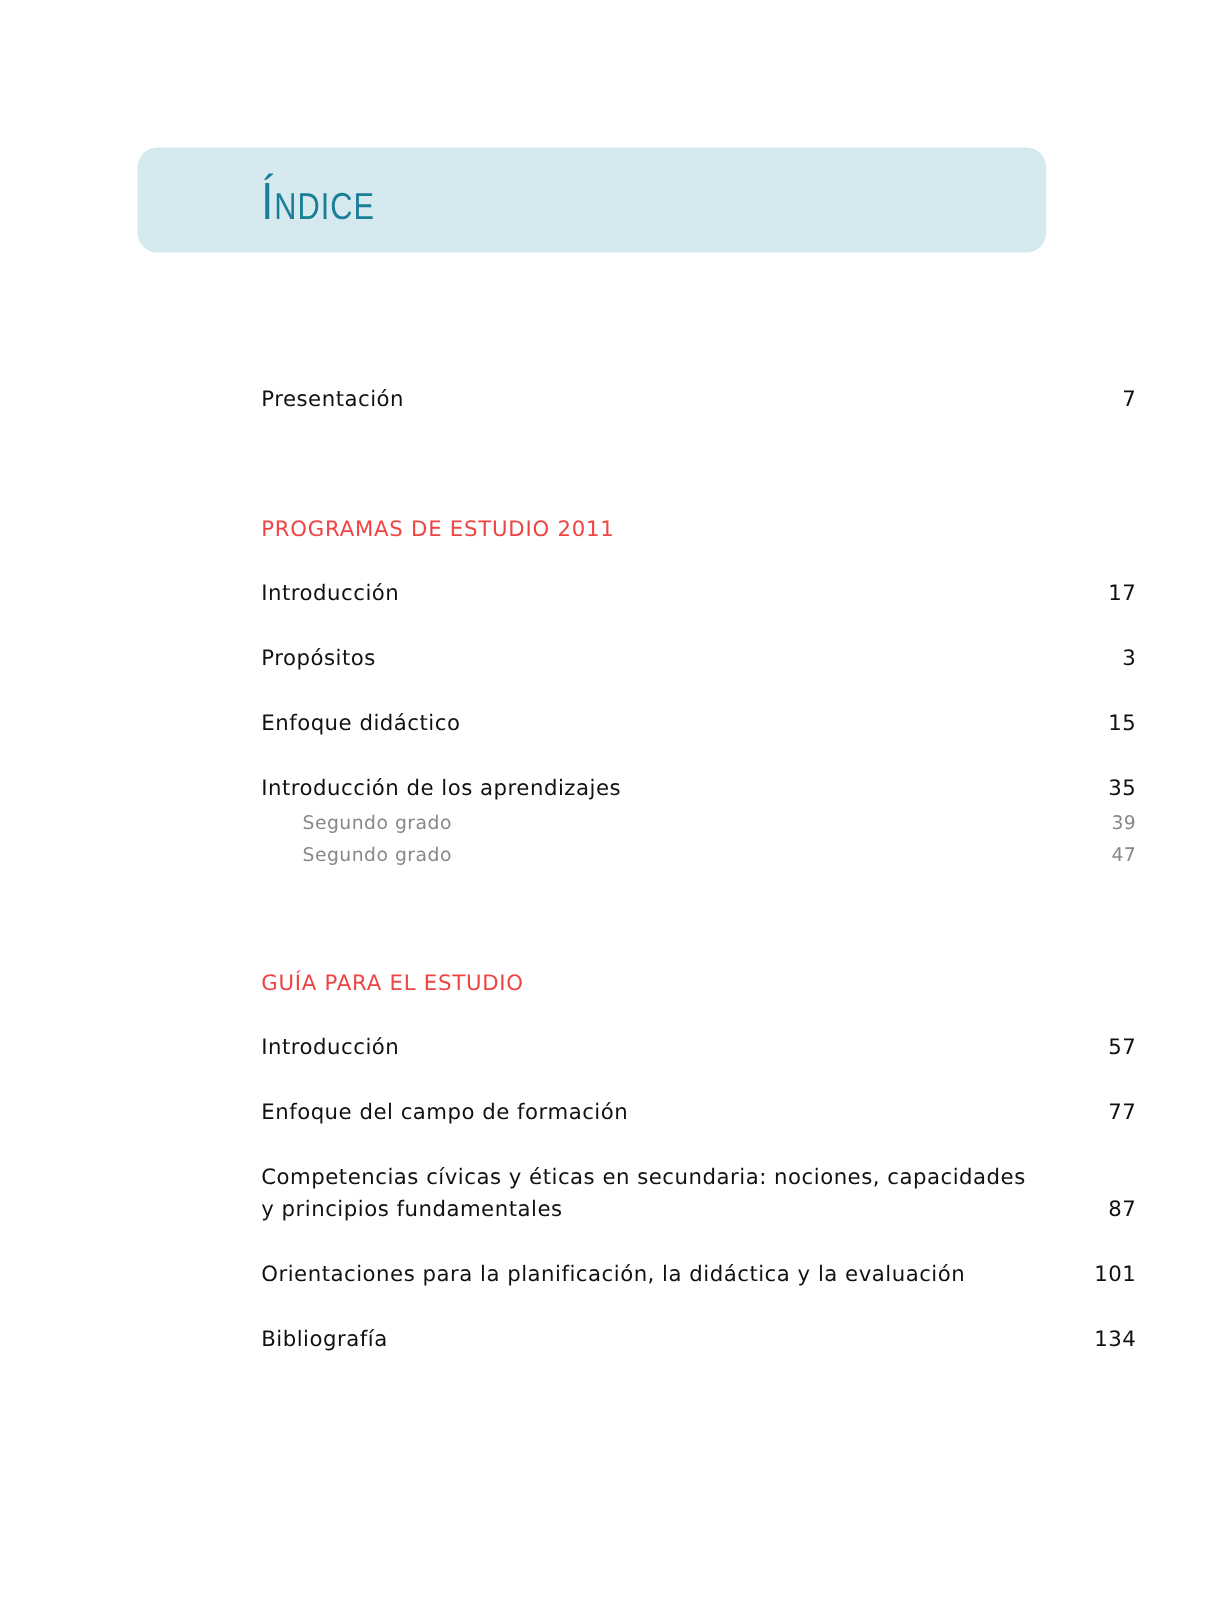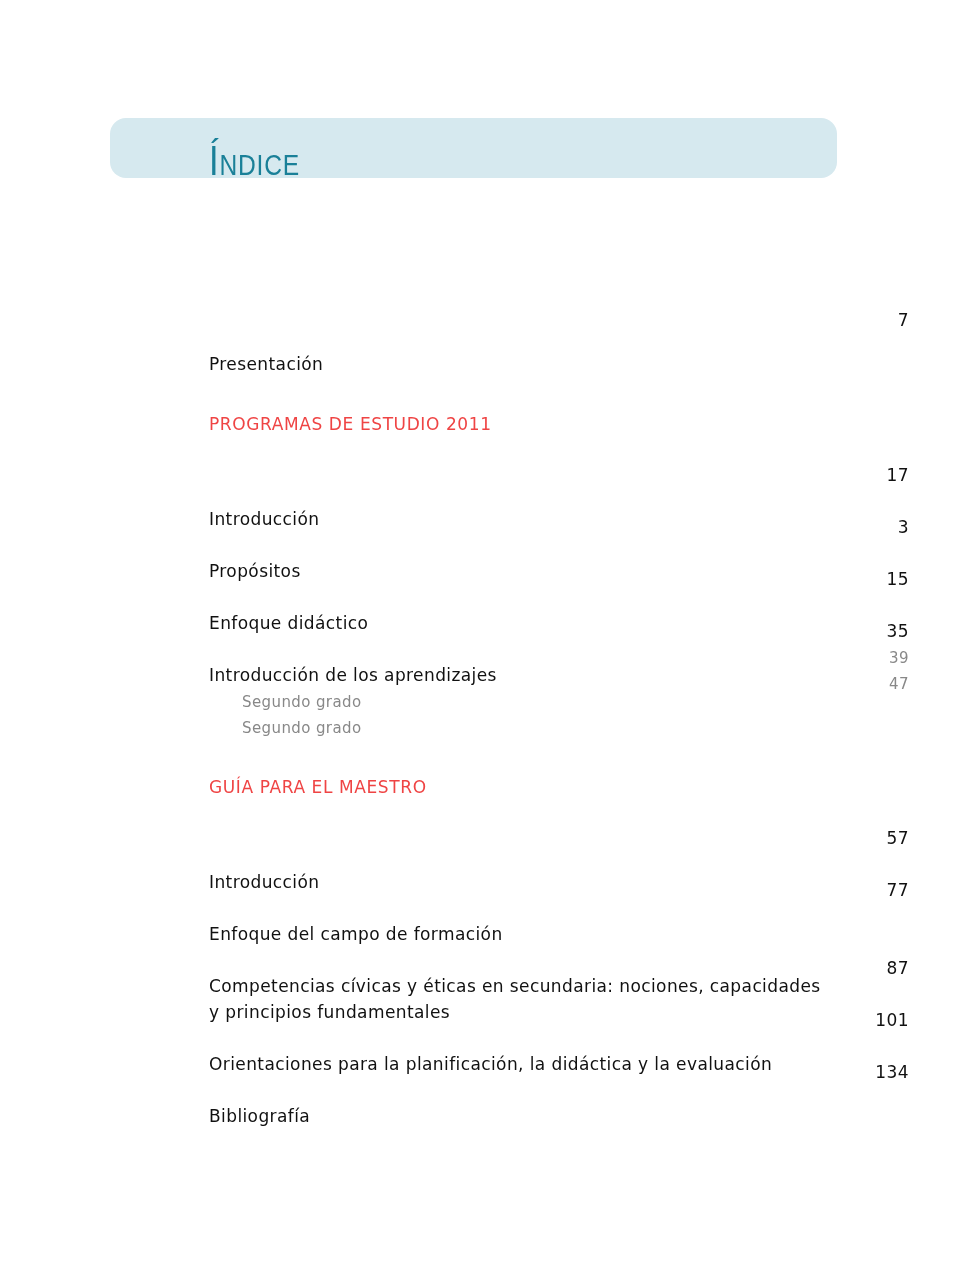--- a/index.html
+++ b/index.html
@@ -2,36 +2,36 @@
 <html><head>
 <meta charset="utf-8">
 <style>
   html, body { margin: 0; padding: 0; }
   body {
     width: 972px; height: 1280px; background: #ffffff; position: relative;
     font-family: "DejaVu Sans", "Liberation Sans", sans-serif;
     color: #111111;
   }
   .header-band {
-    position: absolute; left: 110px; top: 118px; width: 727px; height: 60px;
+    position: absolute; left: 110px; top: 118px; width: 727px; height: 84px;
     background: #d6e9ef; border-radius: 16px;
   }
   .title {
     position: absolute; left: 99px; top: 20px;
     font-family: "Liberation Sans", sans-serif;
     color: #1a8098; font-size: 42px; line-height: 46px; letter-spacing: 1px;
     transform: scaleX(0.82); transform-origin: left center;
   }
   .title .small { font-size: 30px; }
   .toc { position: absolute; left: 209px; top: 0; width: 700px; }
   .row {
     position: absolute; left: 0; width: 700px;
     font-size: 17px; line-height: 26px; letter-spacing: 0.4px;
   }
-  .row .label { position: absolute; left: 0; top: 0; white-space: nowrap; margin-top: 44px; }
+  .row .label { position: absolute; left: 0; top: 0; white-space: nowrap; }
   .row .page { position: absolute; right: 0; top: 0; text-align: right; }
   .row.sub { font-size: 15px; color: #888888; }
   .row.sub .label { left: 33px; }
   .section {
     position: absolute; left: 0; font-size: 17px; line-height: 26px;
     color: #ef4444; letter-spacing: 0.6px; white-space: nowrap;
   }
 </style>
 </head>
 <body>
@@ -67,21 +67,21 @@
   </div>
   <div class="row sub" style="top:645px">
     <span class="label">Segundo grado</span>
     <span class="page">39</span>
   </div>
   <div class="row sub" style="top:671px">
     <span class="label">Segundo grado</span>
     <span class="page">47</span>
   </div>
 
-  <div class="section" style="top:774px">GUÍA PARA EL MAESTRO</div>
+  <div class="section" style="top:774px">GUÍA PARA EL ESTUDIO</div>
 
   <div class="row" style="top:825px">
     <span class="label">Introducción</span>
     <span class="page">57</span>
   </div>
   <div class="row" style="top:877px">
     <span class="label">Enfoque del campo de formación</span>
     <span class="page">77</span>
   </div>
   <div class="row" style="top:929px; height:52px">

